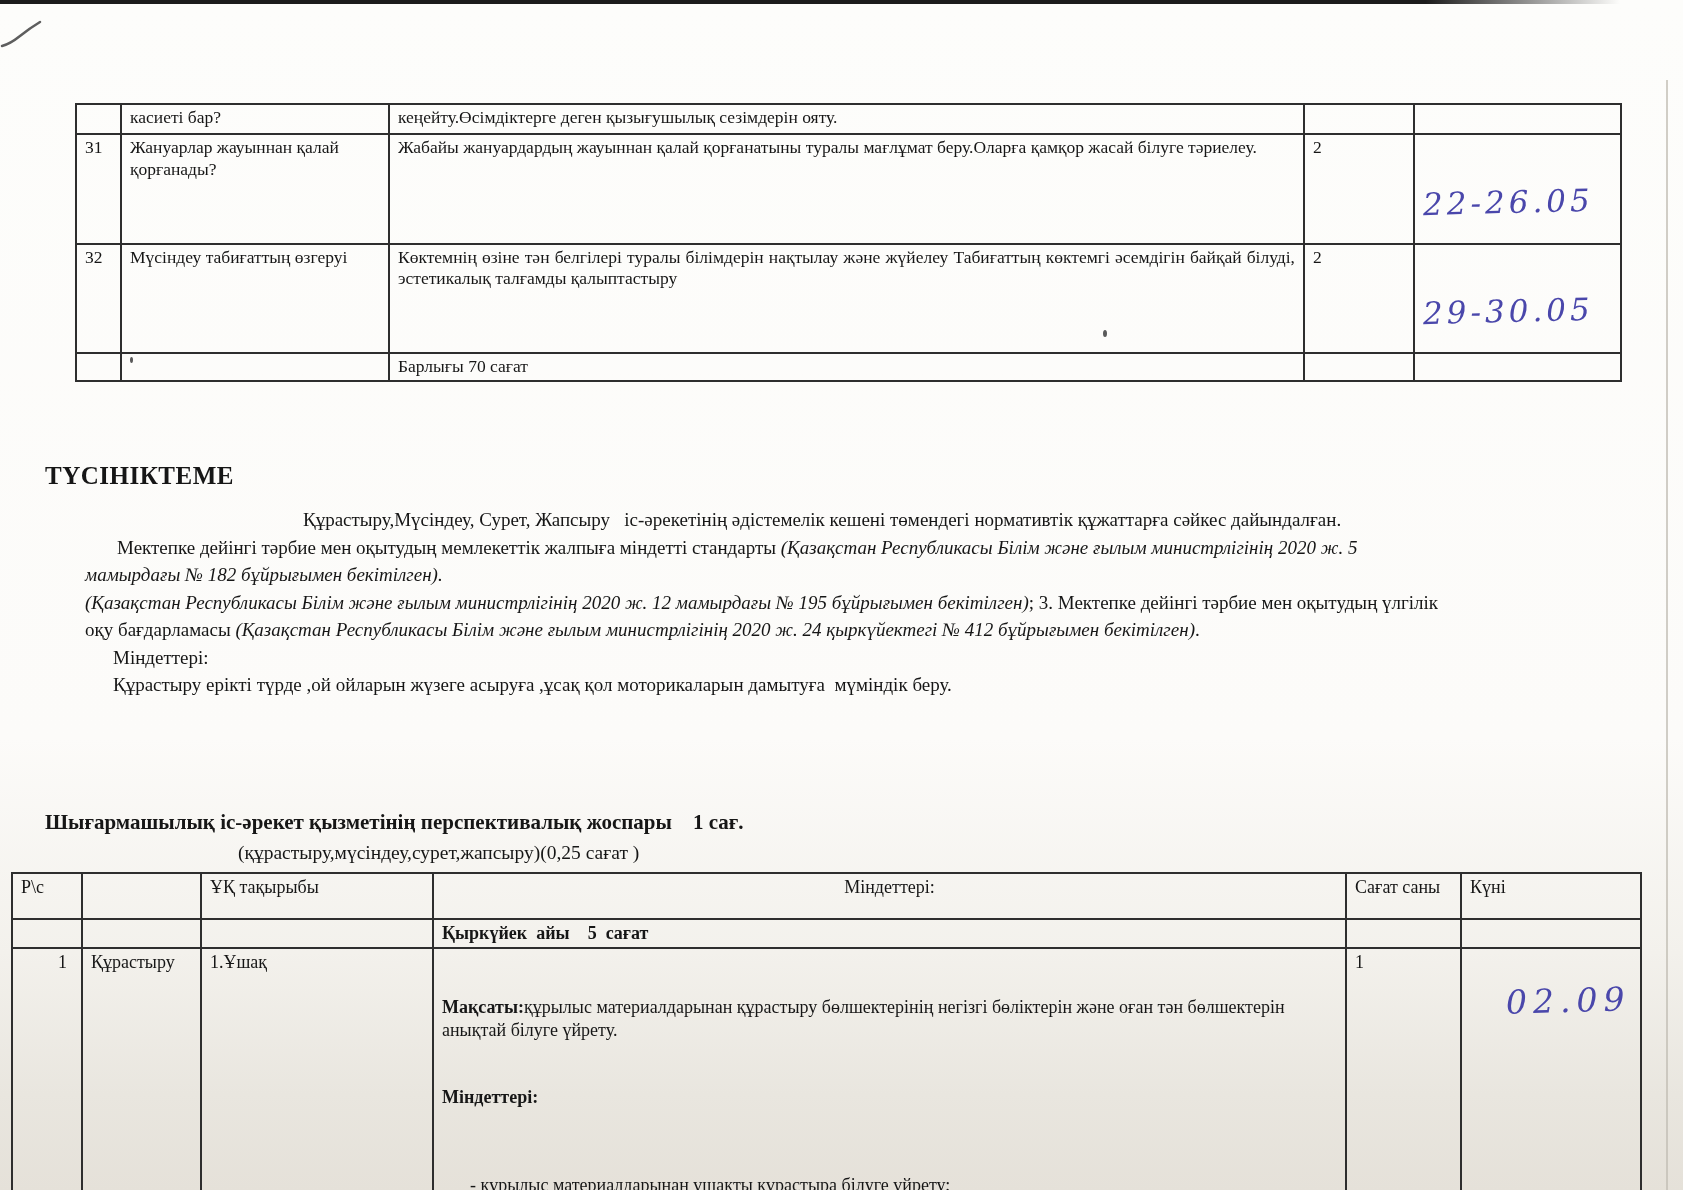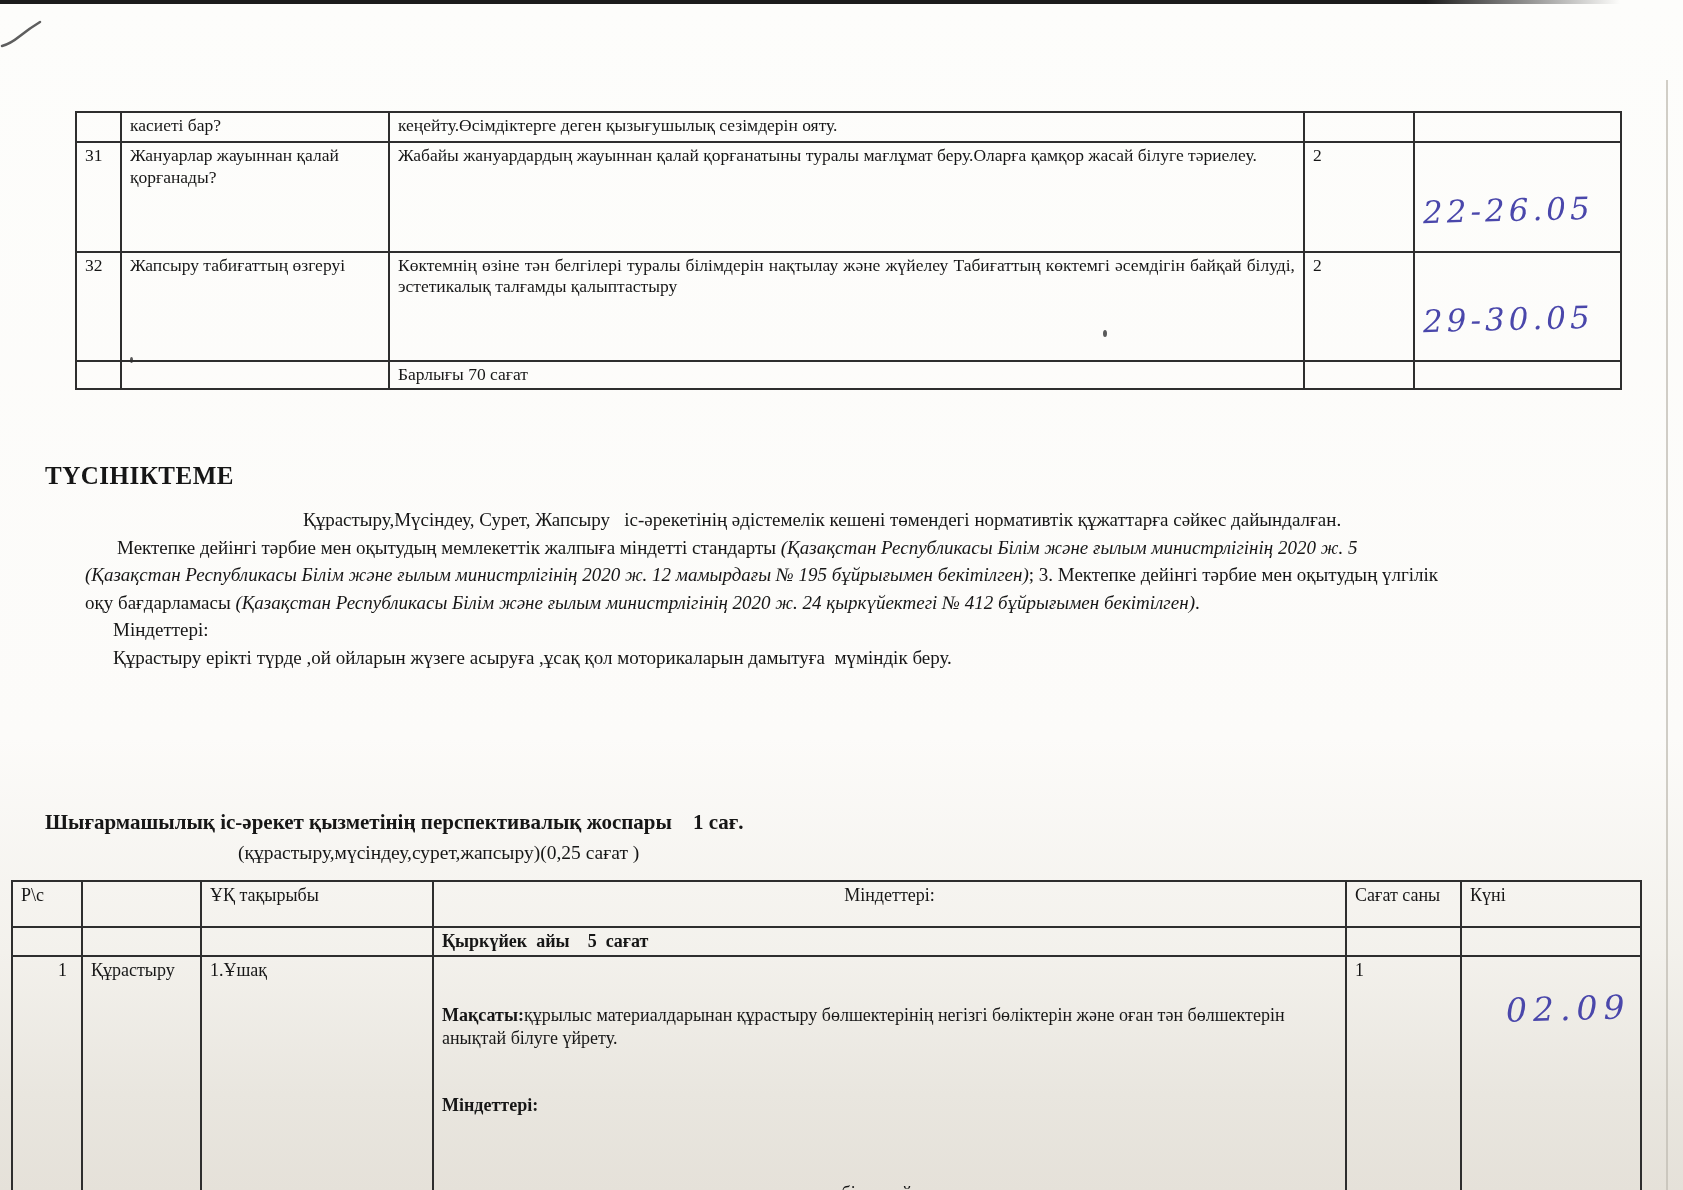--- a/index.html
+++ b/index.html
@@ -8,21 +8,21 @@
     position:relative; width:1683px; height:1190px; overflow:hidden;
     background:linear-gradient(180deg,#fdfdfb 0%,#fcfbf9 62%,#f3f1ec 80%,#e9e6df 92%,#e5e1d9 100%);
     font-family:"Liberation Serif", serif; color:#161616;
   }
   .scan-topline { position:absolute; left:0; top:0; height:4px; width:1620px;
     background:linear-gradient(90deg,#1c1c1c 0%,#1c1c1c 88%,rgba(28,28,28,0) 100%); }
   .scan-rightline { position:absolute; left:1666px; top:80px; width:2px; height:1110px;
     background:#c2beb4; opacity:.75; }
   .speck { position:absolute; background:#5a5a5a; border-radius:50%; }
 
-  table { border-collapse:collapse; table-layout:fixed;margin-top:8px; }
+  table { border-collapse:collapse; table-layout:fixed; }
   td { border:2px solid #2e2e2e; vertical-align:top; padding:2px 8px;
        font-size:17.5px; line-height:1.25; white-space:pre-wrap; }
 
   .t1 { position:absolute; left:75px; top:103px; width:1545px; }
   .t1 .c-num  { width:45px;  }
   .t1 .c-top  { width:268px; }
   .t1 .c-desc { width:915px; }
   .t1 .c-hrs  { width:110px; }
   .t1 .c-date { width:207px; }
   .t1 .r0 td { height:30px; }
@@ -104,21 +104,21 @@
       <td>31</td>
       <td>Жануарлар жауыннан қалай қорғанады?</td>
       <td>Жабайы жануардардың жауыннан қалай қорғанатыны туралы мағлұмат беру.Оларға қамқор жасай білуге тәриелеу.</td>
       <td>2</td>
       <td>
         <span class="hand hand-lg">22-26.05</span>
       </td>
     </tr>
     <tr class="r2">
       <td>32</td>
-      <td>Жапсыру табиғаттың өзгеруі</td>
+      <td>Мүсіндеу табиғаттың өзгеруі</td>
       <td class="just">Көктемнің өзіне тән белгілері туралы білімдерін нақтылау және жүйелеу Табиғаттың көктемгі әсемдігін байқай білуді, эстетикалық талғамды қалыптастыру</td>
       <td>2</td>
       <td>
         <span class="hand hand-lg">29-30.05</span>
       </td>
     </tr>
     <tr class="r3">
       <td></td>
       <td></td>
       <td>Барлығы 70 сағат</td>
@@ -126,20 +126,21 @@
       <td></td>
     </tr>
   </tbody>
     </table>
 
   <div class="exp-title">ТҮСІНІКТЕМЕ</div>
 
   <div class="exp">
     <div class="exp-line ind-a"><span>Құрастыру,Мүсіндеу, Сурет, Жапсыру   іс-әрекетінің әдістемелік кешені төмендегі нормативтік құжаттарға сәйкес дайындалған.</span></div>
     <div class="exp-line ind-b"><span>Мектепке дейінгі тәрбие мен оқытудың мемлекеттік жалпыға міндетті стандарты </span><span class="it">(Қазақстан Республикасы Білім және ғылым министрлігінің 2020 ж. 5</span></div>
+    <div class="exp-line"><span class="it">мамырдағы № 182 бұйрығымен бекітілген).</span></div>
     <div class="exp-line"><span class="it">(Қазақстан Республикасы Білім және ғылым министрлігінің 2020 ж. 12 мамырдағы № 195 бұйрығымен бекітілген)</span><span>; 3. Мектепке дейінгі тәрбие мен оқытудың үлгілік</span></div>
     <div class="exp-line"><span>оқу бағдарламасы </span><span class="it">(Қазақстан Республикасы Білім және ғылым министрлігінің 2020 ж. 24 қыркүйектегі № 412 бұйрығымен бекітілген)</span><span>.</span></div>
     <div class="exp-line ind-d"><span>Міндеттері:</span></div>
     <div class="exp-line ind-d"><span>Құрастыру ерікті түрде ,ой ойларын жүзеге асыруға ,ұсақ қол моторикаларын дамытуға  мүміндік беру.</span></div>
   </div>
 
   <div class="plan-heading">Шығармашылық іс-әрекет қызметінің перспективалық жоспары    1 сағ.</div>
   <div class="plan-sub">(құрастыру,мүсіндеу,сурет,жапсыру)(0,25 сағат )</div>
 
   <table class="t2">

